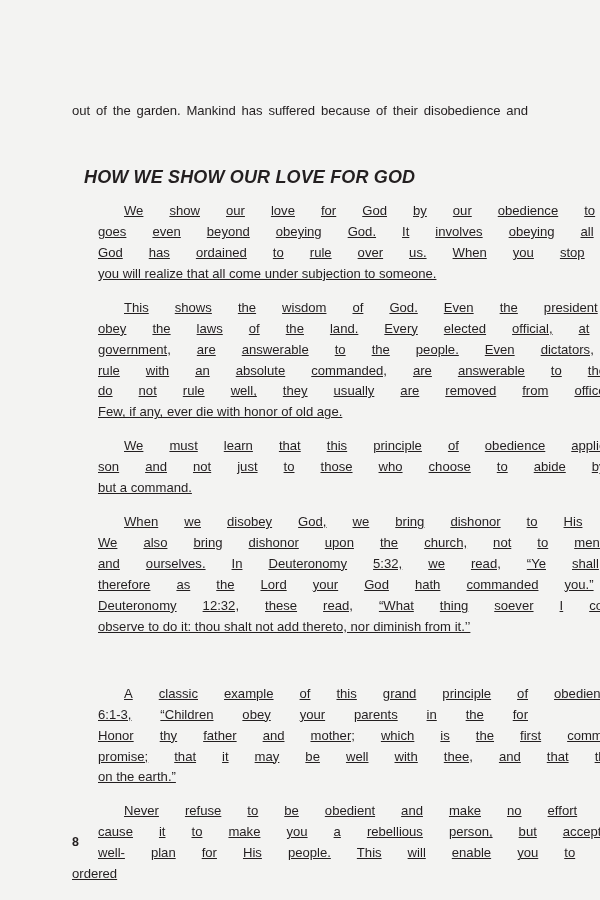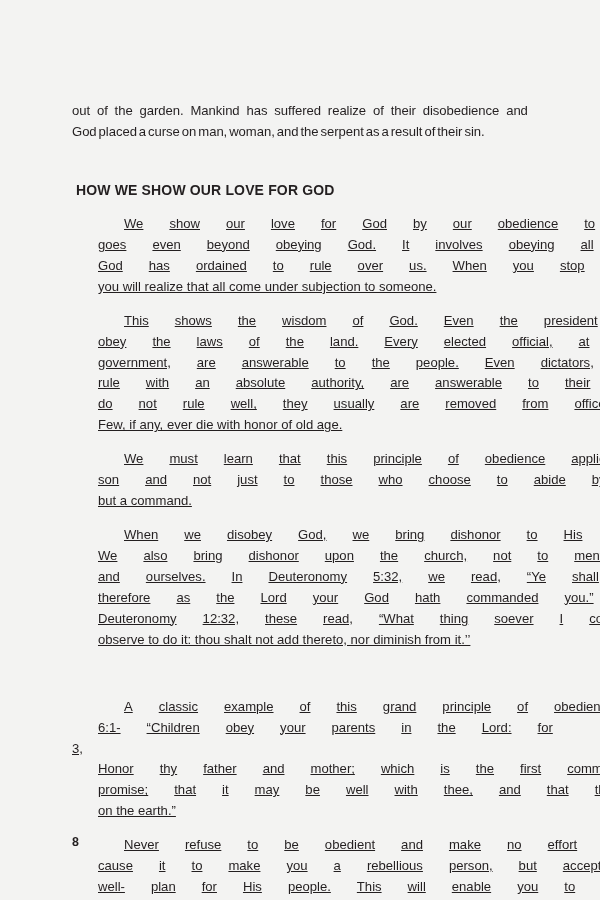--- a/index.html
+++ b/index.html
@@ -27,43 +27,45 @@
     width: 456px;
   }
   p.indent {
     text-indent: 26px;
     text-decoration: underline;
   }
   
   p.tight {
     word-spacing: -1.6px;
     letter-spacing: -0.05px;
+    text-align: right;
   }
   
   .lines {
     font-size: 13.1px;
     line-height: 20.9px;
   }
   .ln {
     display: block;
     white-space: nowrap;
   }
   .ln.just {
     display: flex;
     justify-content: space-between;
     white-space: normal;
   }
   .ln.just > span { display: inline-block; }
   .ln.ind { padding-left: 26px; }
   h2.section-head {
-    margin: 4px;
-    font-size: 14px;
+    margin: 12px;
+    font-size: 18px;
     line-height: 20.9px;
     font-weight: bold;
     letter-spacing: 0.15px;
+    font-style: italic;
   }
   .gap-before-head { height: 20px; }
   .page-number {
     position: absolute;
     left: 72px;
     top: 834px;
     font-size: 12.4px;
     font-weight: bold;
     line-height: 16px;
   }
@@ -76,27 +78,26 @@
 
     <p class="tight lines">
         <span class="ln just" style="word-spacing: -1.6px; letter-spacing: -0.05px;">
           <span>out</span>
           <span>of</span>
           <span>the</span>
           <span>garden.</span>
           <span>Mankind</span>
           <span>has</span>
           <span>suffered</span>
-          <span>realize</span>
+          <span>because</span>
           <span>of</span>
           <span>their</span>
           <span>disobedience</span>
           <span>and</span>
         </span>
-        <span class="ln" style="word-spacing: -1.6px; letter-spacing: -0.05px;">God placed a curse on man, woman, and the serpent as a result of their sin.</span>
       </p>
 
     <div class="gap-before-head"></div>
     <h2 class="section-head">HOW WE SHOW OUR LOVE FOR GOD</h2>
 
     <p class="indent lines">
         <span class="ln just ind">
           <span>We</span>
           <span>show</span>
           <span>our</span>
@@ -172,21 +173,21 @@
           <span>people.</span>
           <span>Even</span>
           <span>dictators,</span>
           <span>who</span>
         </span>
         <span class="ln just">
           <span>rule</span>
           <span>with</span>
           <span>an</span>
           <span>absolute</span>
-          <span>authority,</span>
+          <span>commanded,</span>
           <span>are</span>
           <span>answerable</span>
           <span>to</span>
           <span>their</span>
           <span>subjects.</span>
         </span>
         <span class="ln just">
           <span>do</span>
           <span>not</span>
           <span>rule</span>
@@ -307,21 +308,20 @@
           <span>obedience</span>
         </span>
         <span class="ln just">
           <span>6:1-3,</span>
           <span>“Children</span>
           <span>obey</span>
           <span>your</span>
           <span>parents</span>
           <span>in</span>
           <span>the</span>
-          <span>Lord:</span>
           <span>for</span>
         </span>
         <span class="ln just">
           <span>Honor</span>
           <span>thy</span>
           <span>father</span>
           <span>and</span>
           <span>mother;</span>
           <span>which</span>
           <span>is</span>

